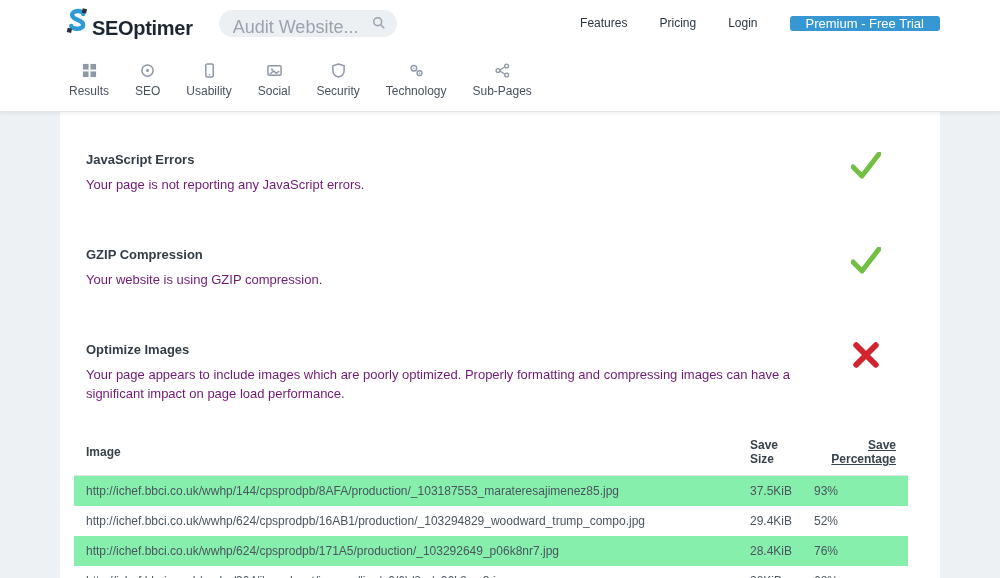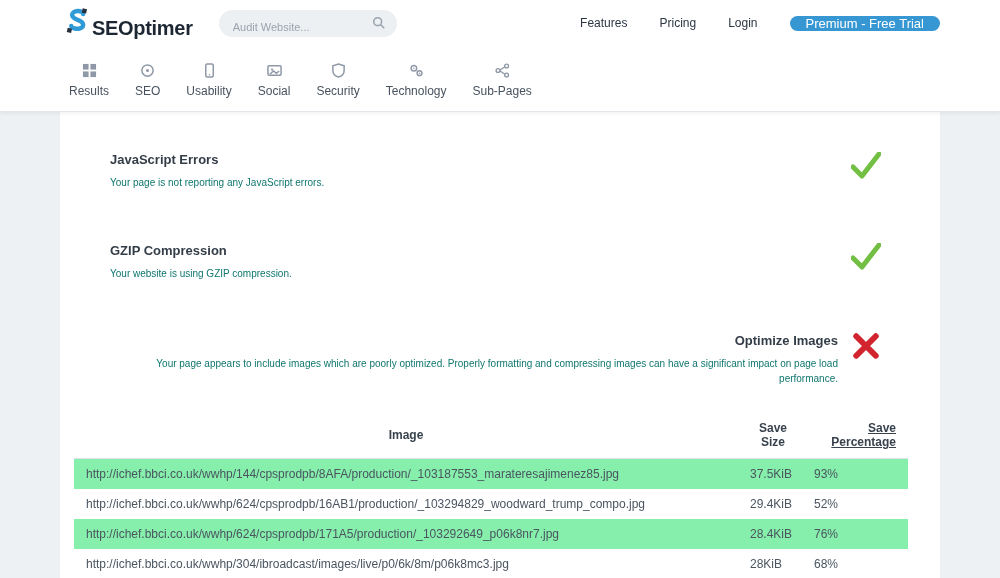--- a/index.html
+++ b/index.html
@@ -5,55 +5,55 @@
   * { margin:0; padding:0; box-sizing:border-box; }
   html,body { width:1000px; height:578px; overflow:hidden; }
   body { font-family:"Liberation Sans", sans-serif; background:#eef1f4; color:#333; }
 
   
   .header { height:46px; background:#fff; display:flex; align-items:center; padding:0 60px 0 62px; }
   .logo { display:flex; align-items:flex-end; cursor:pointer; }
   .logo-text { font-size:20px; font-weight:bold; color:#1c2733; letter-spacing:-0.3px; }
   .search { margin-left:26px; position:relative; }
   .search input { width:178px; height:27px; border:none; background:#edf0f3; border-radius:14px;
-                  padding:8px 32px 0 14px; font-size:11px; color:#000000; outline:none;
+                  padding:8px 32px 0 14px; font-size:18px; color:#000000; outline:none;
                   font-family:"Liberation Sans", sans-serif; }
   .search input::placeholder { color:#9aa3ae; }
   .search .mag { position:absolute; right:11px; top:6px; color:#9aa3ae; }
   .header-nav { margin-left:auto; display:flex; align-items:center; gap:32px; }
   .nav-link { font-size:12px; color:#2b3644; cursor:pointer; }
-  .cta-btn { background:#3797d3; color:#fff; border:none; border-radius:9px; padding:0 16px;
+  .cta-btn { background:#3797d3; color:#fff; border:none; border-radius:3px; padding:0 16px;
              font-size:13px; cursor:pointer; font-family:"Liberation Sans", sans-serif; }
 
   
   .tabbar { background:#fff; display:flex; padding:12px 0 0 56px; border-bottom:1px solid #e2e6ea;
             box-shadow:0 2px 3px rgba(0,0,0,0.05); position:relative; z-index:2;align-items:center; }
   .tab { display:flex; flex-direction:column; align-items:center; gap:6px; padding:4px 13px 13px;
          cursor:pointer; font-size:12px; color:#48525e; }
   .tab .ticon { color:#8f98a6; height:16px; display:flex; align-items:flex-end; }
   .tab.active { color:#4d9cd6; }
   .tab.active .ticon { color:#4d9cd6; }
 
   
   .card { margin:0 60px; background:#fff; min-height:520px; padding:40px 0 30px 26px; }
-  .section { display:flex; margin-bottom:52px;margin-left:24px; }
+  .section { display:flex; margin-bottom:52px; }
   .section-body { flex:1; padding-right:10px; }
   .section-title { font-size:13px; font-weight:bold; color:#333d48; }
   .section-text { font-size:13px; color:#5a releases;#} 
   .section-text { font-size:13px; color:#5a московс; }
   .section-text { font-size:13px; color:#5b markets; }
-  .section-text { font-size:10px; color:#0f766e; line-height:1.45; margin-top:9px; max-width:758px; }
+  .section-text { font-size:13px; color:#701a75; line-height:1.45; margin-top:9px; max-width:758px; }
   .section-status { width:36px; display:flex; justify-content:center; align-items:flex-start;
                     margin-right:56px; padding-top:0; }
 
   
   .img-table-wrap { margin:26px 32px 0 -12px; }
   table { border-collapse:collapse; width:100%; table-layout:fixed; }
   col.c-img { width:auto; } col.c-size { width:70px; } col.c-pct { width:100px; }
-  th { font-size:12px; font-weight:bold; color:#39434e; text-align:center; padding:9px 12px;
+  th { font-size:12px; font-weight:bold; color:#39434e; text-align:left; padding:9px 12px;
        border-bottom:1px solid #dde3e8; }
   th.pct { text-align:right;text-decoration:underline; }
   td { font-size:12px; color:#4a5560; padding:8px 12px; white-space:nowrap; overflow:hidden; }
   td.pct { padding-left:6px; }
   tr.stripe { background:#86efac; }
 </style>
 </head>
 <body>
 
 <div class="header">
@@ -186,21 +186,21 @@
       <div class="section-title">GZIP Compression</div>
       <div class="section-text">Your website is using GZIP compression.</div>
     </div>
     <div class="section-status">
       <svg width="30" height="27" viewBox="0 0 30 27">
         <path d="M2 15 L11 24 L28 2" stroke="#72bf44" stroke-width="5" fill="none" stroke-linecap="round" stroke-linejoin="round"></path>
       </svg>
     </div>
   </div>
 
-  <div class="section" style="margin-bottom:0;text-align:right;">
+  <div class="section" style="margin-bottom:0;">
     <div class="section-body">
       <div class="section-title">Optimize Images</div>
       <div class="section-text">Your page appears to include images which are poorly optimized. Properly formatting and compressing images can have a significant impact on page load performance.</div>
     </div>
     <div class="section-status">
       <svg width="26" height="26" viewBox="0 0 24 24">
         <path d="M3 3 L21 21 M21 3 L3 21" stroke="#d2242e" stroke-width="5.5" fill="none" stroke-linecap="round"></path>
       </svg>
     </div>
   </div>

